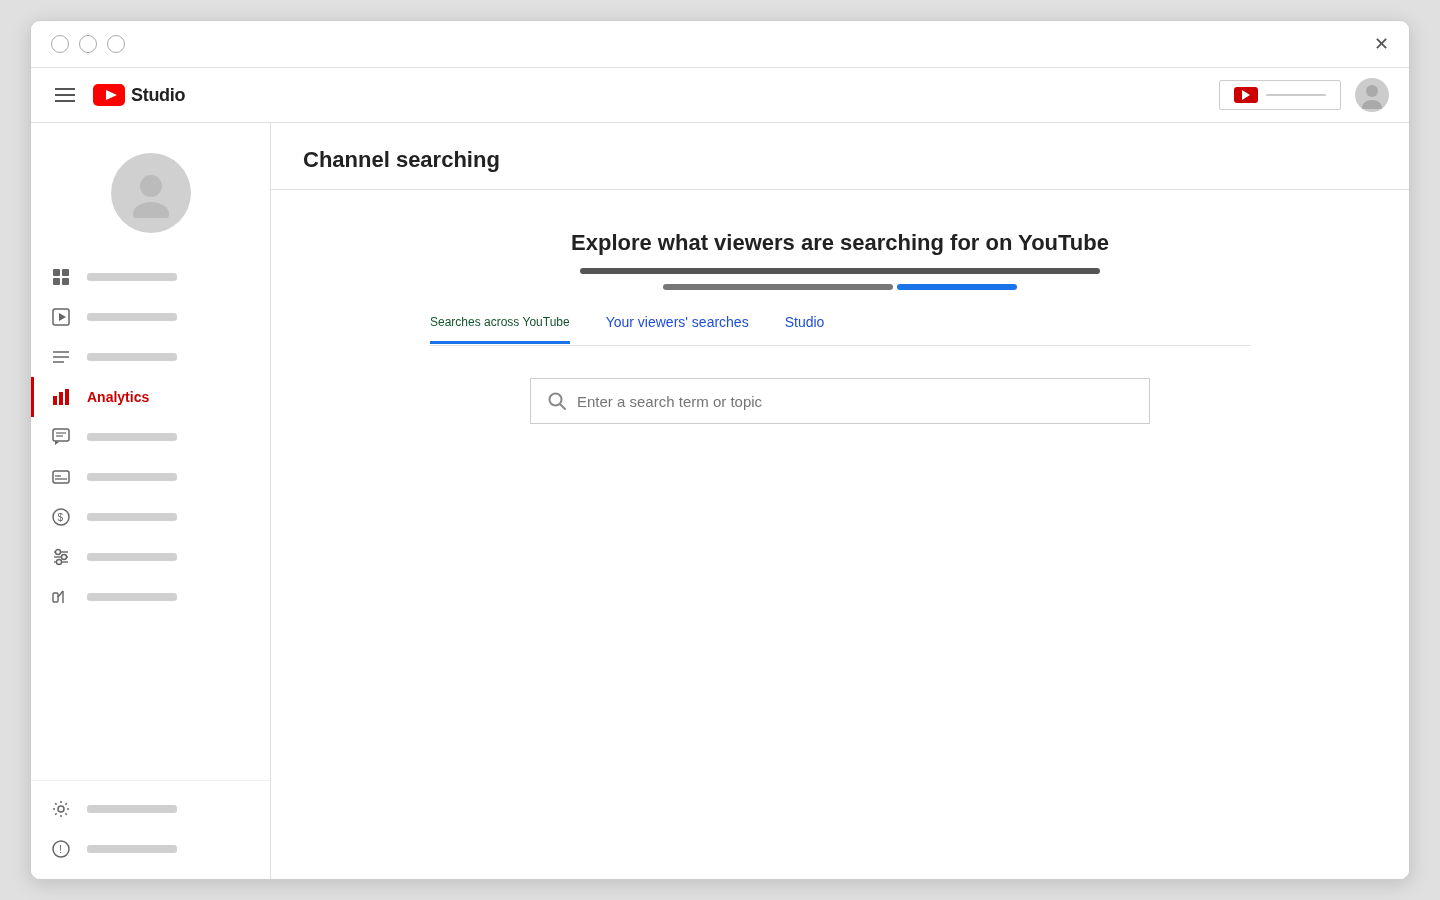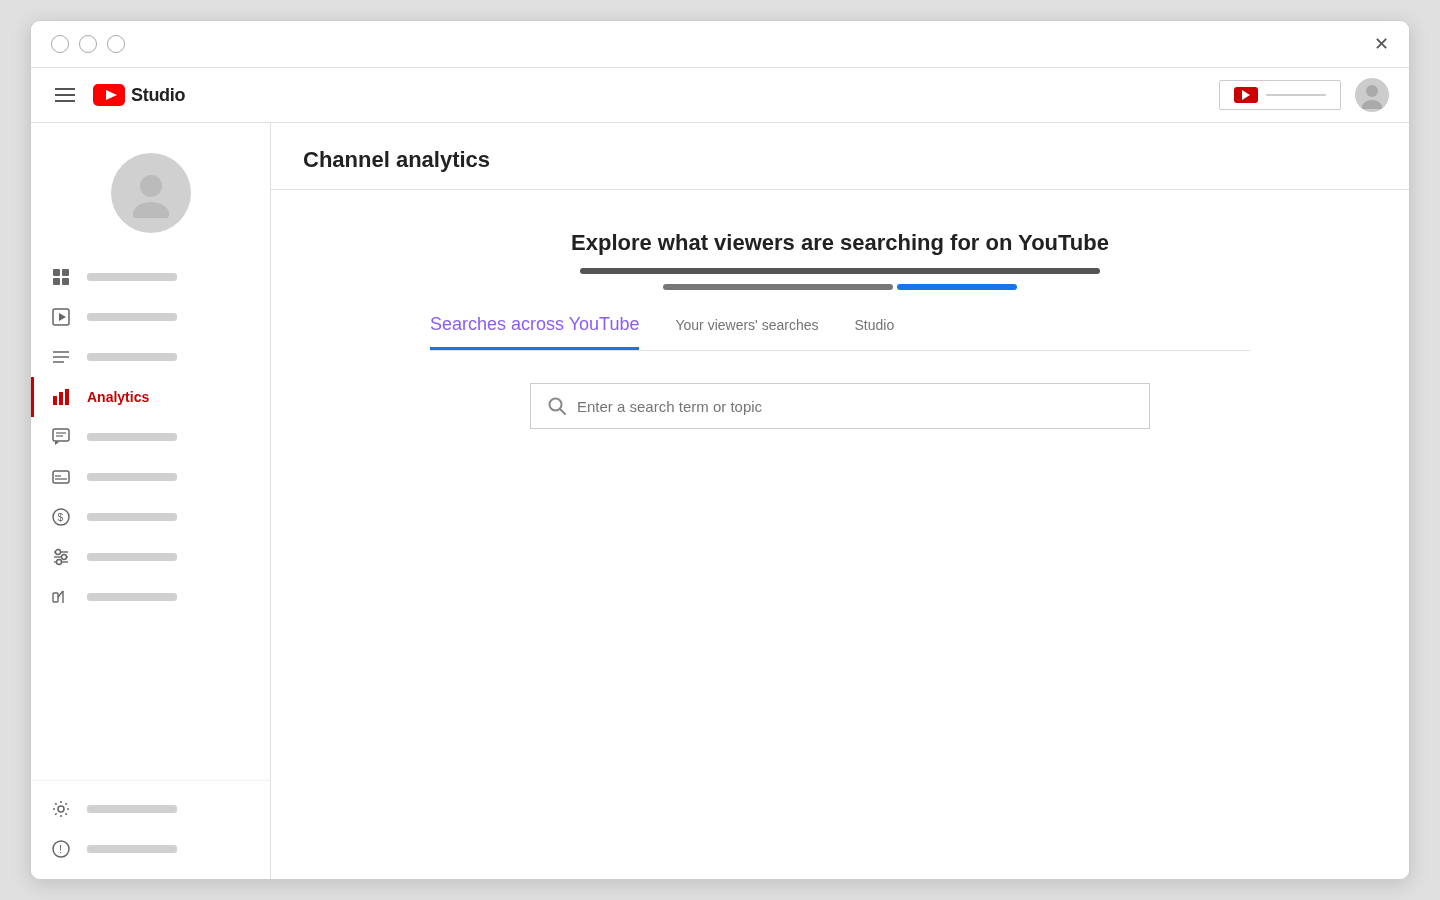--- a/index.html
+++ b/index.html
@@ -349,32 +349,32 @@
       align-items: center;
       gap: 36px;
       width: 100%;
       max-width: 820px;
       border-bottom: 1px solid #e0e0e0;
       margin-bottom: 32px;
       padding-bottom: 0;
     }
 
     .sub-tab-active {
-      font-size: 18px;
-      color: #8b5cf6;
+      font-size: 12px;
+      color: #14532d;
       font-weight: 500;
       padding-bottom: 12px;
       border-bottom: 3px solid #1a73e8;
       cursor: pointer;
       white-space: nowrap;
     }
 
     .sub-tab-inactive {
       font-size: 14px;
-      color: #737373;
+      color: #1d4ed8;
       padding-bottom: 12px;
       border-bottom: 3px solid transparent;
       cursor: pointer;
       white-space: nowrap;
     }
 
     
     .search-container {
       width: 100%;
       max-width: 620px;
@@ -583,21 +583,21 @@
               <text x="7" y="13" font-size="11" fill="#666" font-family="Arial">!</text>
             </svg>
           </div>
           <div class="sidebar-item-label-bar" style="width:95px;"></div>
         </div>
       </div>
     </div>
 
     <div class="content">
       <div class="content-header">
-        <h1 class="page-title">Channel analytics</h1>
+        <h1 class="page-title">Channel searching</h1>
 
       </div>
 
       <div class="research-area">
 
         <h2 class="explore-title">Explore what viewers are searching for on YouTube</h2>
 
         <div class="chart-placeholder">
           <div style="height:6px; background:#555; border-radius:3px; width:520px; margin:0 auto 10px;"></div>
           <div style="display:flex; gap:4px; justify-content:center; margin-bottom:0;">

